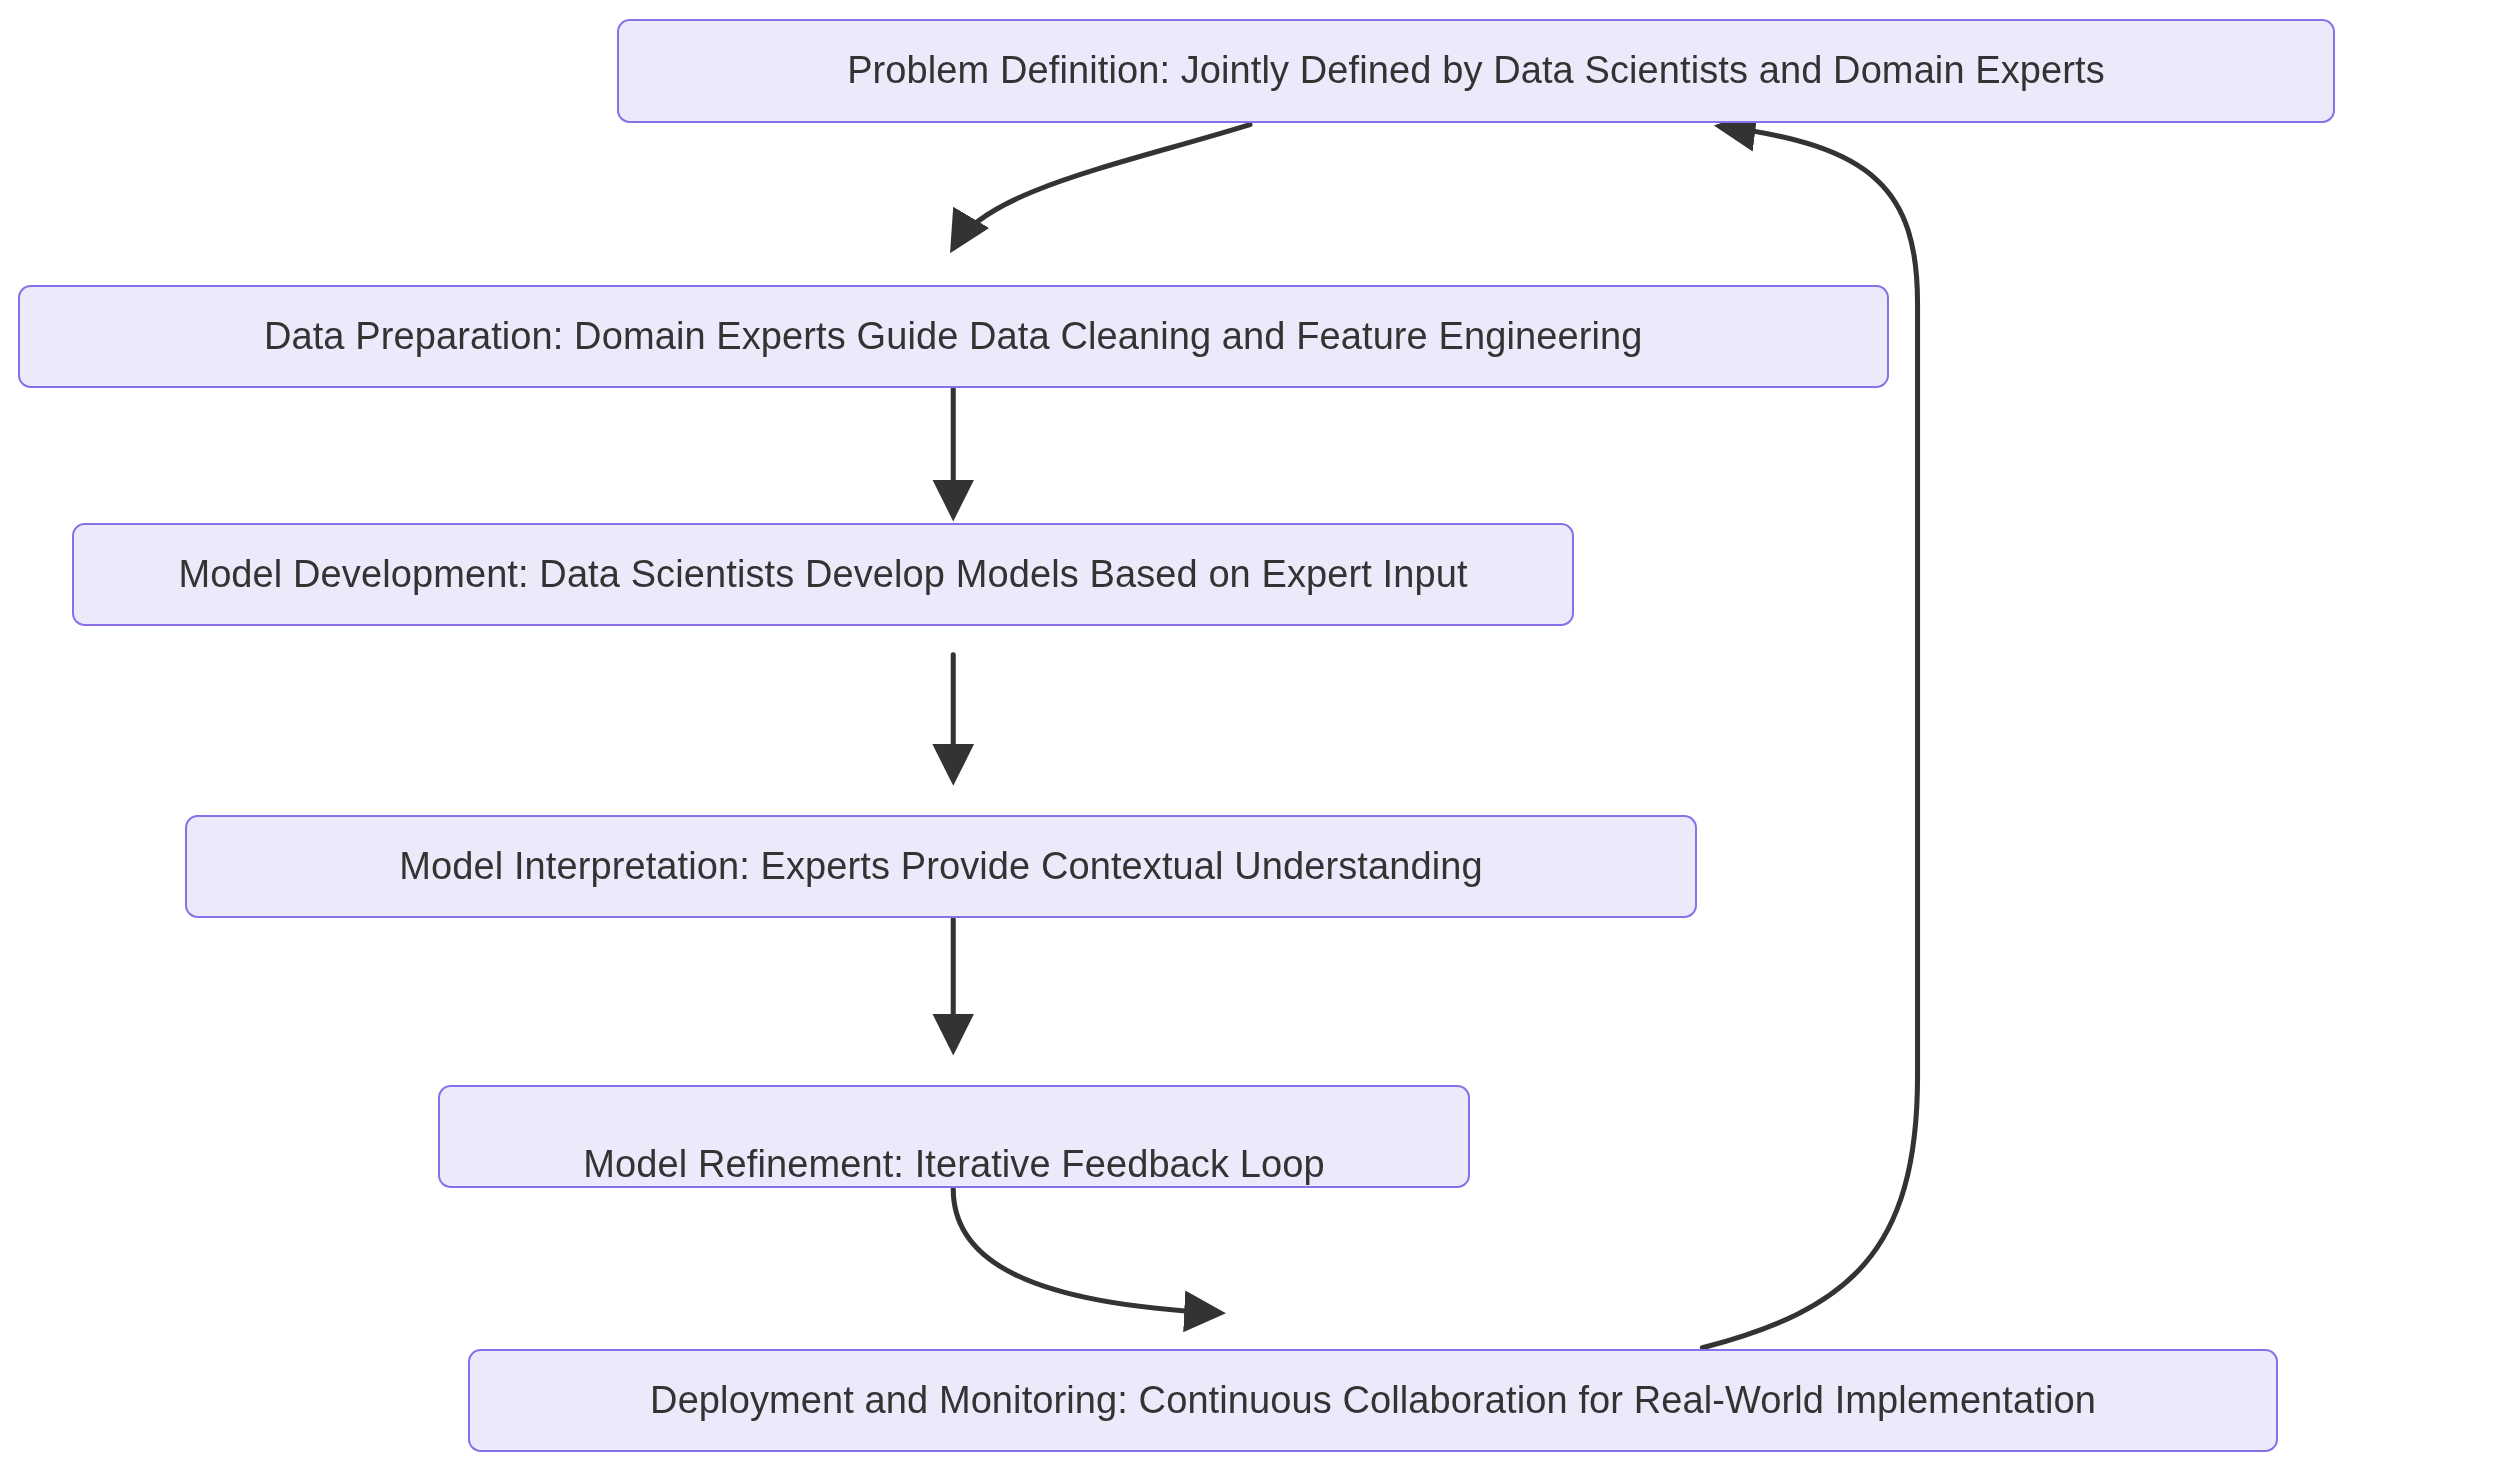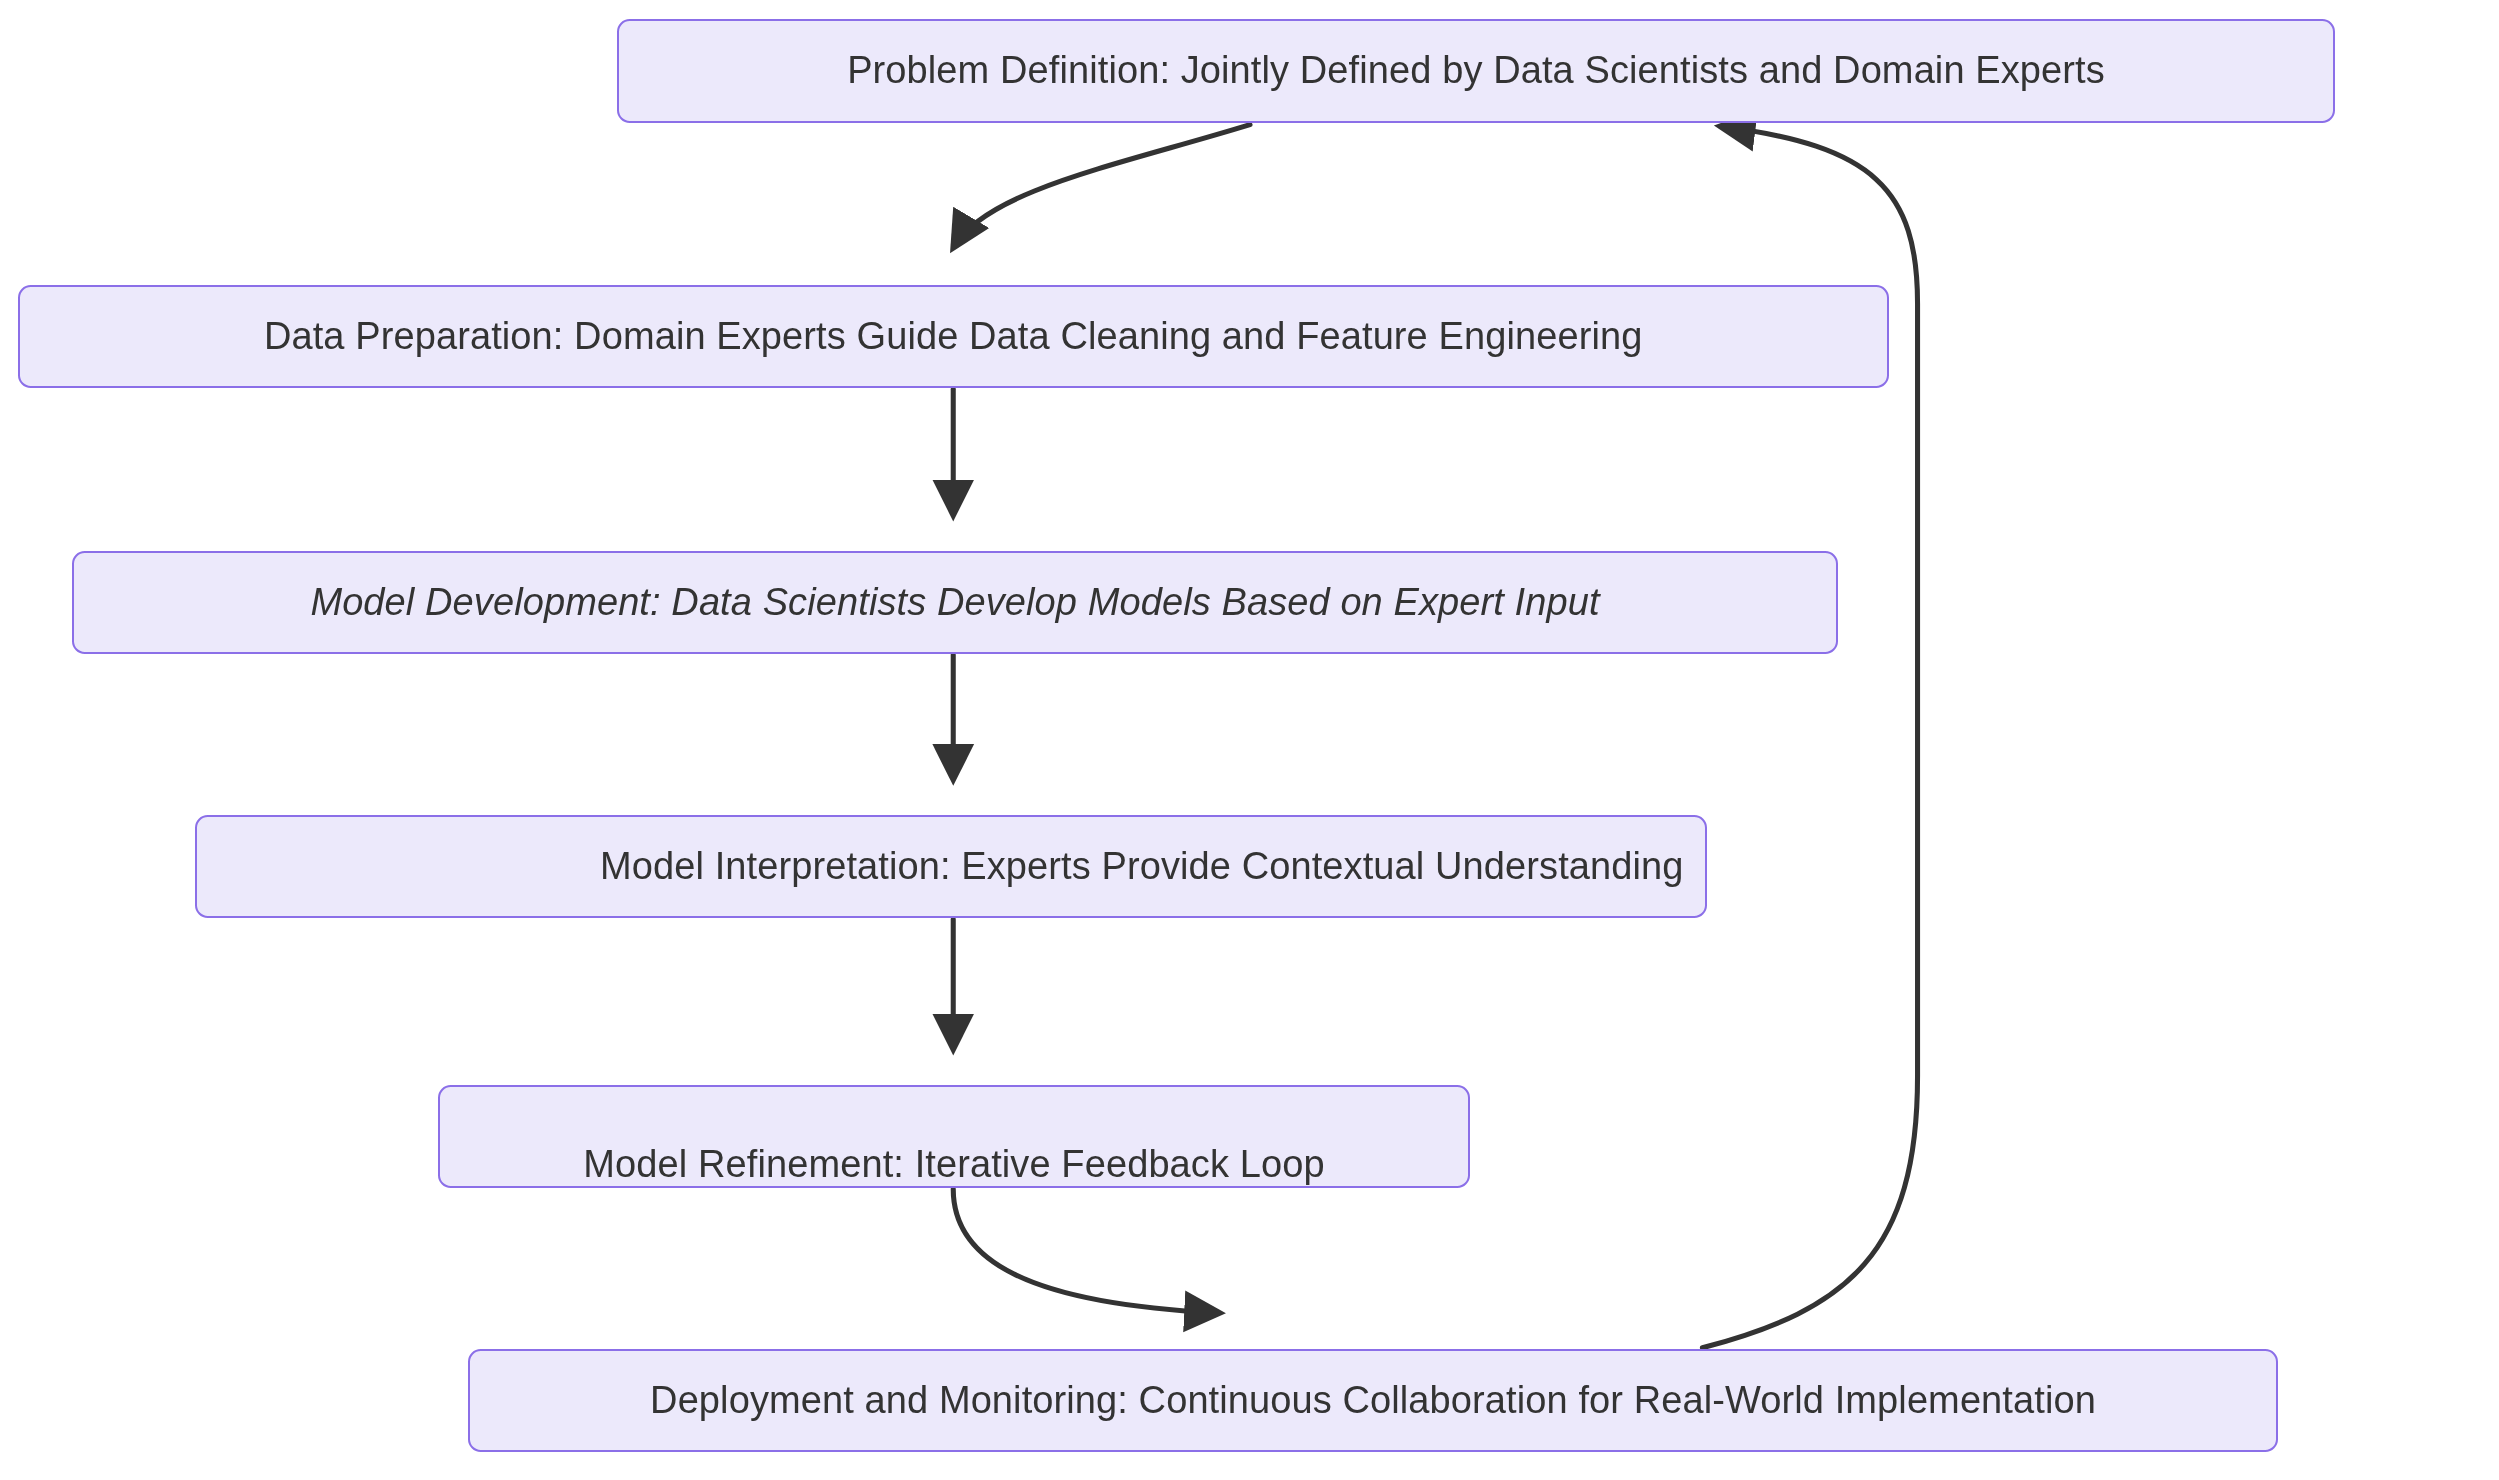--- a/index.html
+++ b/index.html
@@ -72,25 +72,25 @@
   </svg>
 
   <div class="node" style="left:617px; top:19px; width:1718px; height:104px;">
     <span class="node-label">Problem Definition: Jointly Defined by Data Scientists and Domain Experts</span>
   </div>
 
   <div class="node" style="left:17.7px; top:285px; width:1871px; height:103px;">
     <span class="node-label">Data Preparation: Domain Experts Guide Data Cleaning and Feature Engineering</span>
   </div>
 
-  <div class="node" style="left:72px; top:551px; width:1766px; height:103px;font-style:italic;">
+  <div class="node" style="left:72px; top:523px; width:1502px; height:103px;">
     <span class="node-label">Model Development: Data Scientists Develop Models Based on Expert Input</span>
   </div>
 
-  <div class="node" style="left:195px; top:815px; width:1512px; height:103px;justify-content:flex-end;">
+  <div class="node" style="left:185px; top:815px; width:1512px; height:103px;">
     <span class="node-label">Model Interpretation: Experts Provide Contextual Understanding</span>
   </div>
 
   <div class="node" style="left:438px; top:1085px; width:1032px; height:103px;align-items:flex-end;">
     <span class="node-label">Model Refinement: Iterative Feedback Loop</span>
   </div>
 
   <div class="node" style="left:468px; top:1349px; width:1810px; height:103px;">
     <span class="node-label">Deployment and Monitoring: Continuous Collaboration for Real-World Implementation</span>
   </div>

